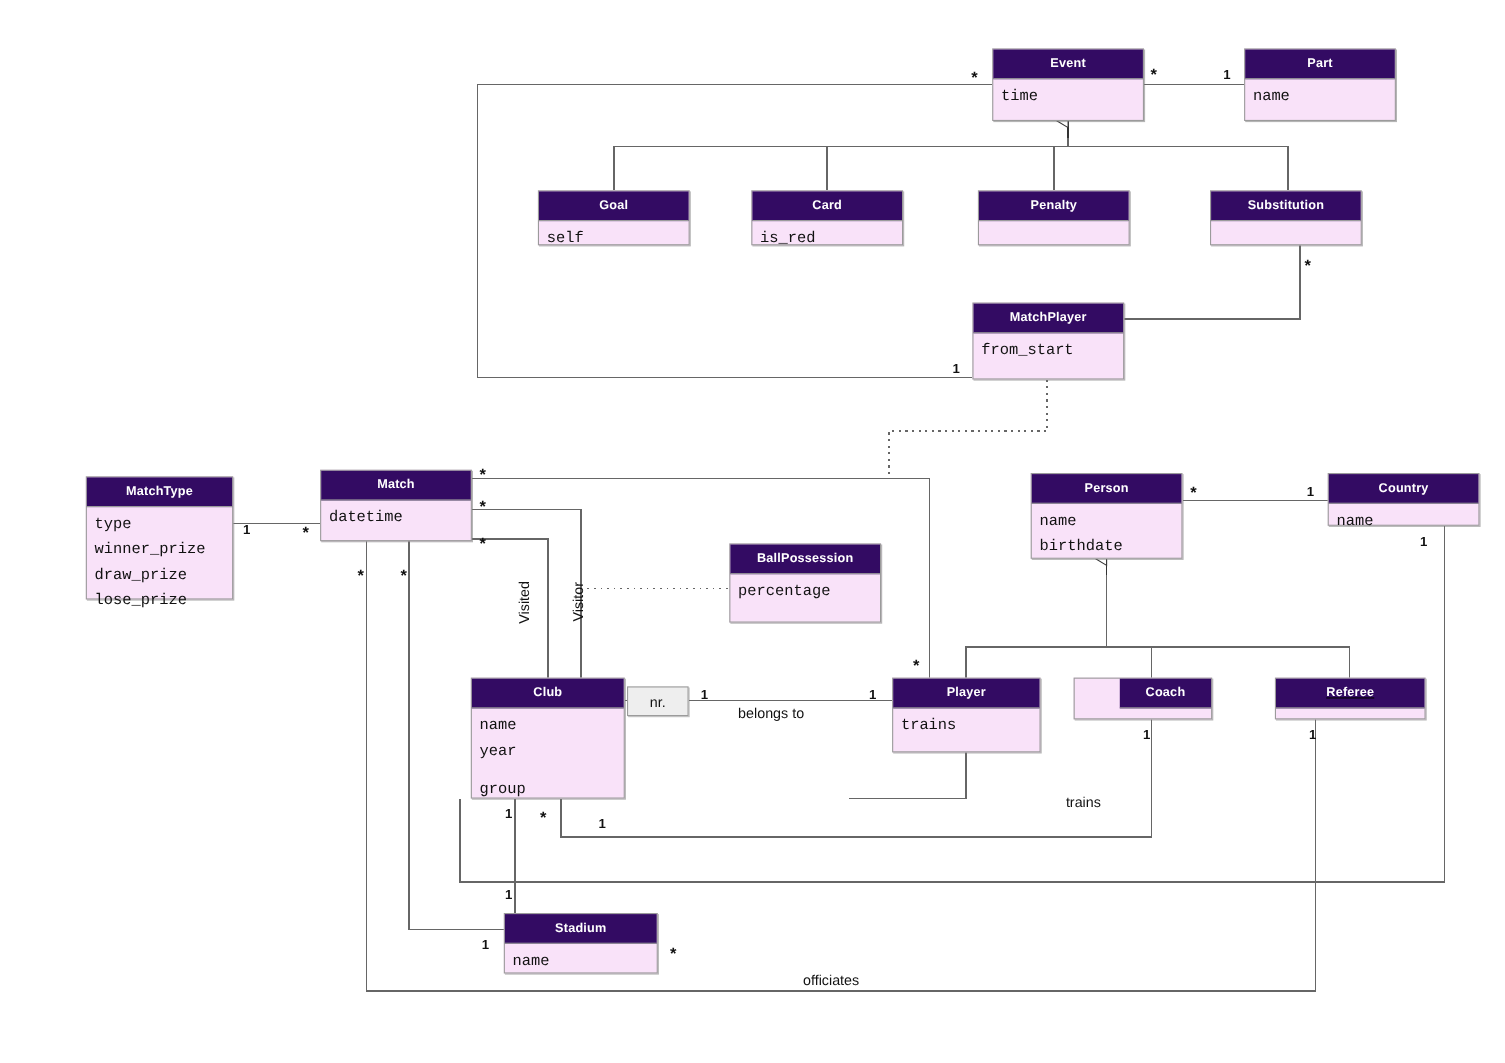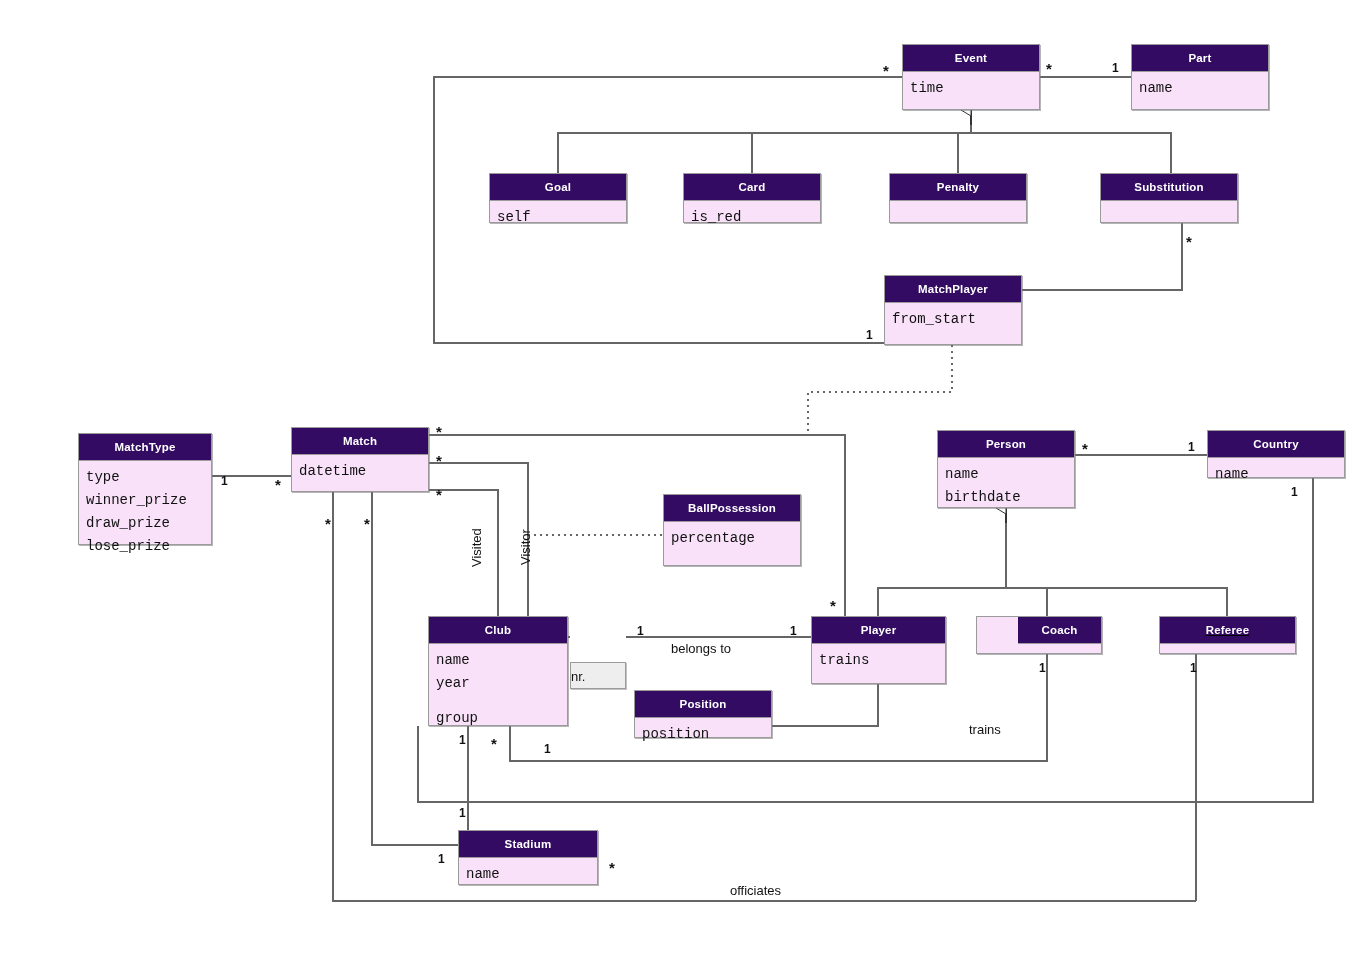--- a/index.html
+++ b/index.html
@@ -10,22 +10,22 @@
   .umlbox{position:absolute;box-sizing:border-box;border:1px solid #9b9b9b;background:#f9e2f9;
           box-shadow:1px 1px 0 rgba(120,120,120,.55);}
   .umlbox .hdr{box-sizing:border-box;background:#330b63;color:#ffffff;font-size:11.5px;font-weight:bold;
                text-align:center;line-height:27px;height:27px;letter-spacing:.2px;overflow:hidden;
                border-bottom:1px solid #9b9b9b;}
   .umlbox .body{box-sizing:border-box;padding:5px 7px 4px 7px;font-size:14px;color:#111;line-height:23px;}
   .umlbox .body .attr{white-space:nowrap;font-family:Liberation Mono, monospace;}
   .umlbox .body .attr.blank{height:12px;}
 
   .assocbox{position:absolute;box-sizing:border-box;border:1px solid #9b9b9b;background:#eeeeee;
-            font-size:13px;color:#111;line-height:27px;
-            box-shadow:1px 1px 0 rgba(120,120,120,.45);margin-top:38px;}
+            font-size:13px;color:#111;text-align:center;line-height:27px;
+            box-shadow:1px 1px 0 rgba(120,120,120,.45);}
 
   .lbl{position:absolute;font-size:13px;color:#111;white-space:nowrap;}
   .mult{position:absolute;font-size:12px;color:#111;white-space:nowrap;font-weight:bold;}
   .mult.star{font-size:15px;line-height:8px;}
   .vlbl{position:absolute;font-size:13px;color:#111;white-space:nowrap;
         transform-origin:0 0;transform:rotate(-90deg);}
 </style>
 </head>
 <body>
 
@@ -194,26 +194,20 @@
   <div class="umlbox" style="left:976px;top:616px;width:126px;height:38px;padding-left:41px;">
     <div class="hdr">Coach</div>
     <div class="body"></div>
   </div>
 
   <div class="umlbox" style="left:1159px;top:616px;width:137px;height:38px;text-decoration:underline;">
     <div class="hdr">Referee</div>
     <div class="body"></div>
   </div>
 
-  <div class="umlbox" style="left:634px;top:690px;width:138px;height:48px;">
-    <div class="hdr">Position</div>
-    <div class="body">
-      <div class="attr">position</div>
-    </div>
-  </div>
 
   <div class="umlbox" style="left:458px;top:830px;width:140px;height:55px;">
     <div class="hdr">Stadium</div>
     <div class="body">
       <div class="attr">name</div>
     </div>
   </div>
 
   <div class="assocbox" style="left:570px;top:624px;width:56px;height:27px;">nr.</div>
 

